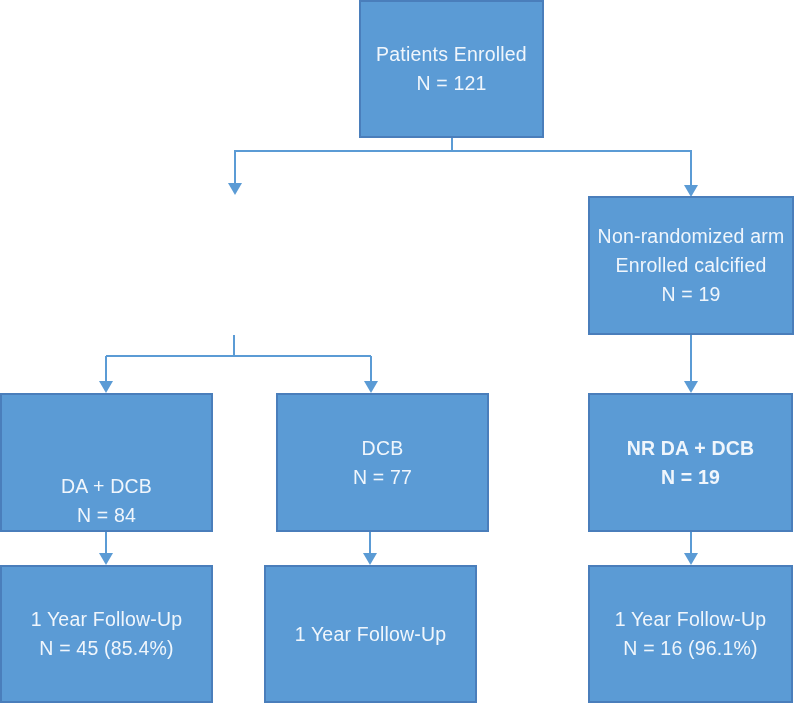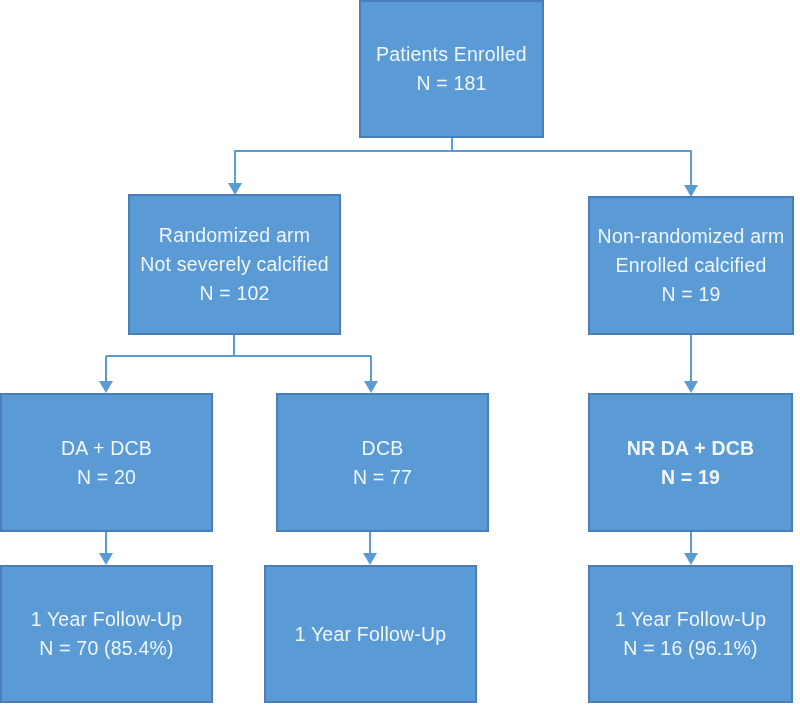--- a/index.html
+++ b/index.html
@@ -49,21 +49,21 @@
     text-align: center;
     font-size: 19.5px;
     line-height: 29px;
     letter-spacing: 0.2px;
   }
   .node span { display: block; white-space: nowrap; }
   
   .n-enrolled  { left: 359px; top: 0px;   width: 185px; height: 138px; }
   .n-rand      { left: 128px; top: 194px; width: 213px; height: 141px; }
   .n-nonrand   { left: 588px; top: 196px; width: 206px; height: 139px; }
-  .n-dadcb     { left: 0px;   top: 393px; width: 213px; height: 139px; }
+  .n-dadcb     { left: 0px;   top: 393px; width: 213px; height: 139px; justify-content: flex-end; }
   .n-dcb       { left: 264px; top: 393px; width: 213px; height: 139px; margin-left: 12px; }
   .n-nrdadcb   { left: 588px; top: 393px; width: 205px; height: 139px; font-weight: bold; }
   .n-fu1       { left: 0px;   top: 565px; width: 213px; height: 138px; }
   .n-fu2       { left: 264px; top: 565px; width: 213px; height: 138px; }
   .n-fu3       { left: 588px; top: 565px; width: 205px; height: 138px; }
 </style>
 </head>
 <body>
 
 <div class="canvas">
@@ -102,53 +102,48 @@
       <polygon points="363,553 377,553 370,565"></polygon>
     </g>
     <g>
       <path d="M691 532 V554"></path>
       <polygon points="684,553 698,553 691,565"></polygon>
     </g>
   </svg>
 
   <div class="node n-enrolled">
     <span>Patients Enrolled</span>
-    <span>N = 181</span>
+    <span>N = 121</span>
   </div>
 
-  <div class="node n-rand">
-    <span>Randomized arm</span>
-    <span>Not severely calcified</span>
-    <span>N = 102</span>
-  </div>
 
   <div class="node n-nonrand">
     <span>Non-randomized arm</span>
     <span>Enrolled calcified</span>
     <span>N = 19</span>
   </div>
 
   <div class="node n-dadcb">
     <span>DA + DCB</span>
-    <span>N = 20</span>
+    <span>N = 84</span>
   </div>
 
   <div class="node n-dcb">
     <span>DCB</span>
     <span>N = 77</span>
   </div>
 
   <div class="node n-nrdadcb">
     <span>NR DA + DCB</span>
     <span>N = 19</span>
   </div>
 
   <div class="node n-fu1">
     <span>1 Year Follow-Up</span>
-    <span>N = 70 (85.4%)</span>
+    <span>N = 45 (85.4%)</span>
   </div>
 
   <div class="node n-fu2">
     <span>1 Year Follow-Up</span>
   </div>
 
   <div class="node n-fu3">
     <span>1 Year Follow-Up</span>
     <span>N = 16 (96.1%)</span>
   </div>

